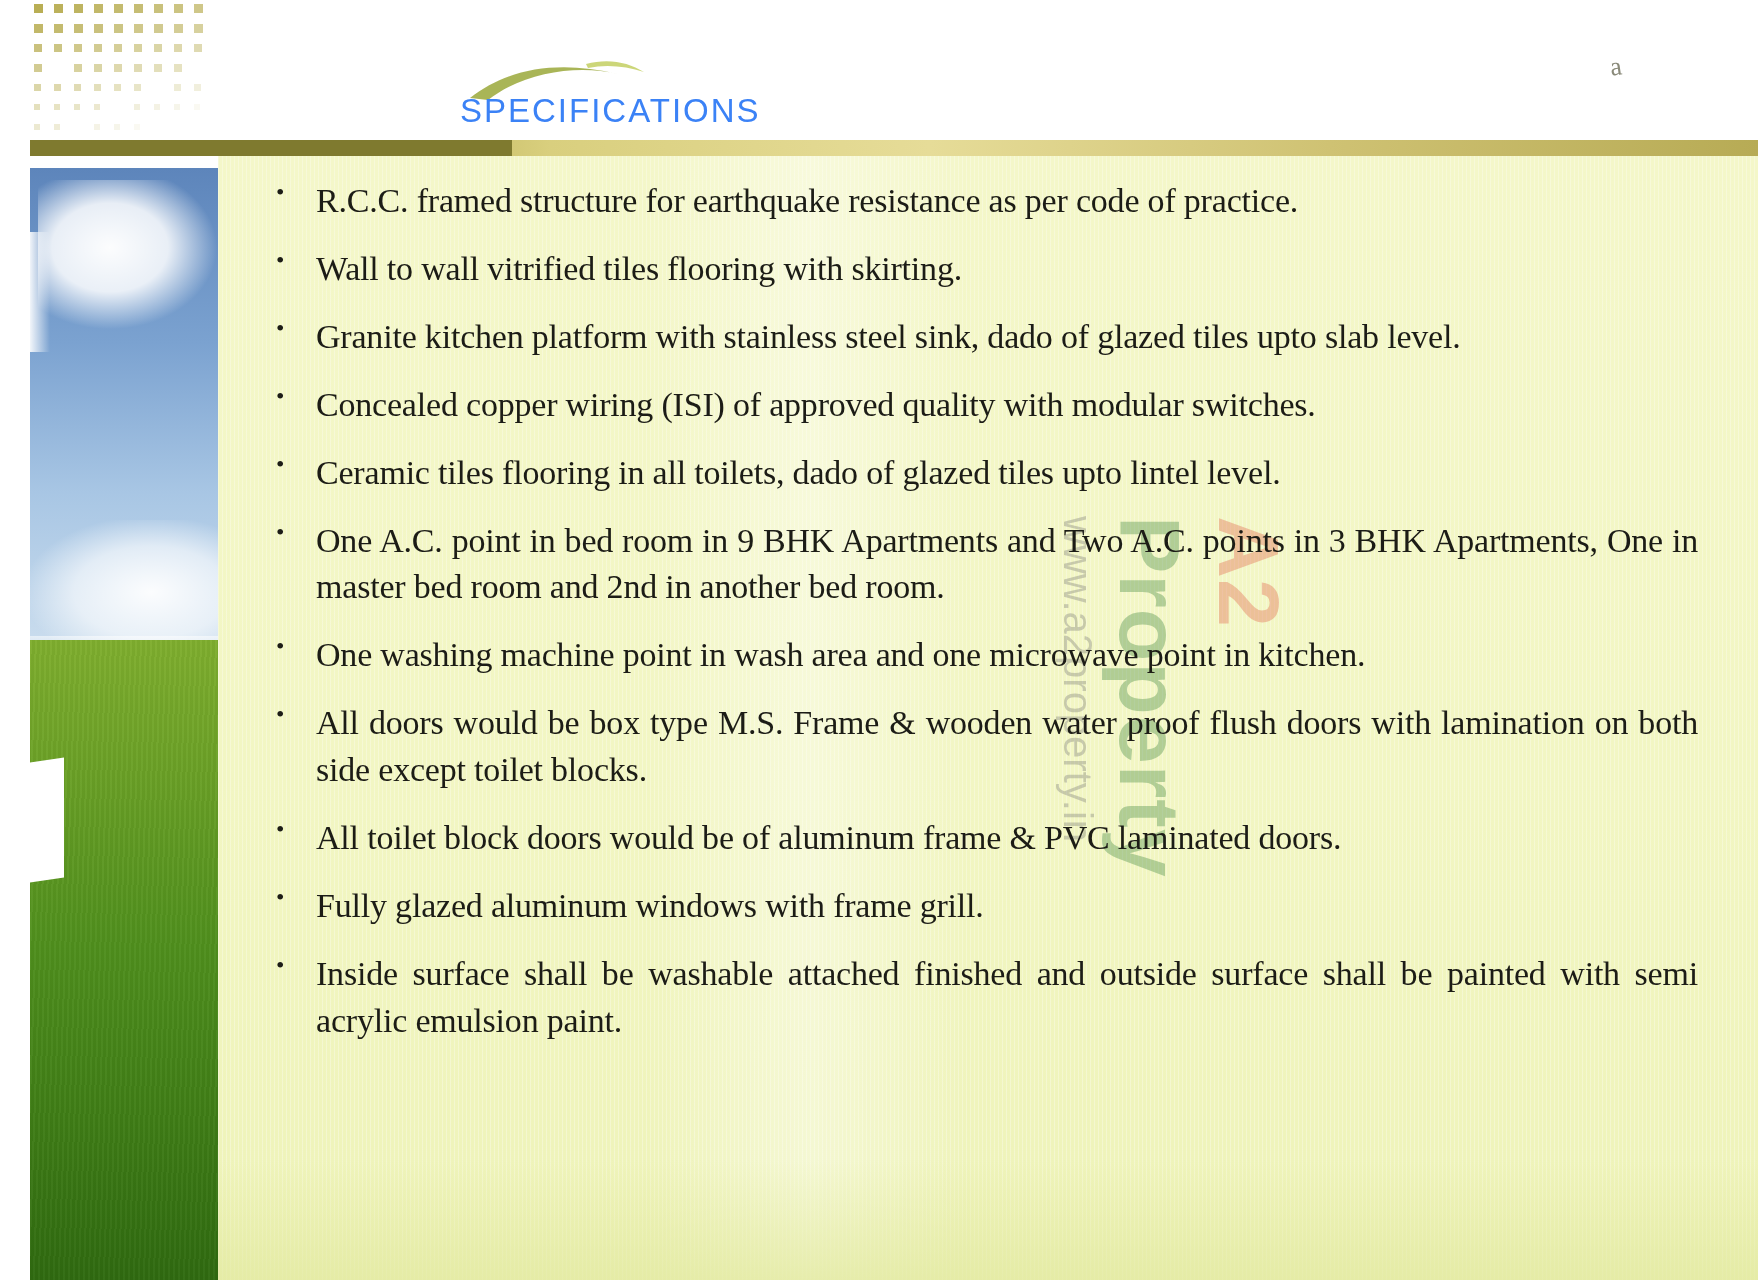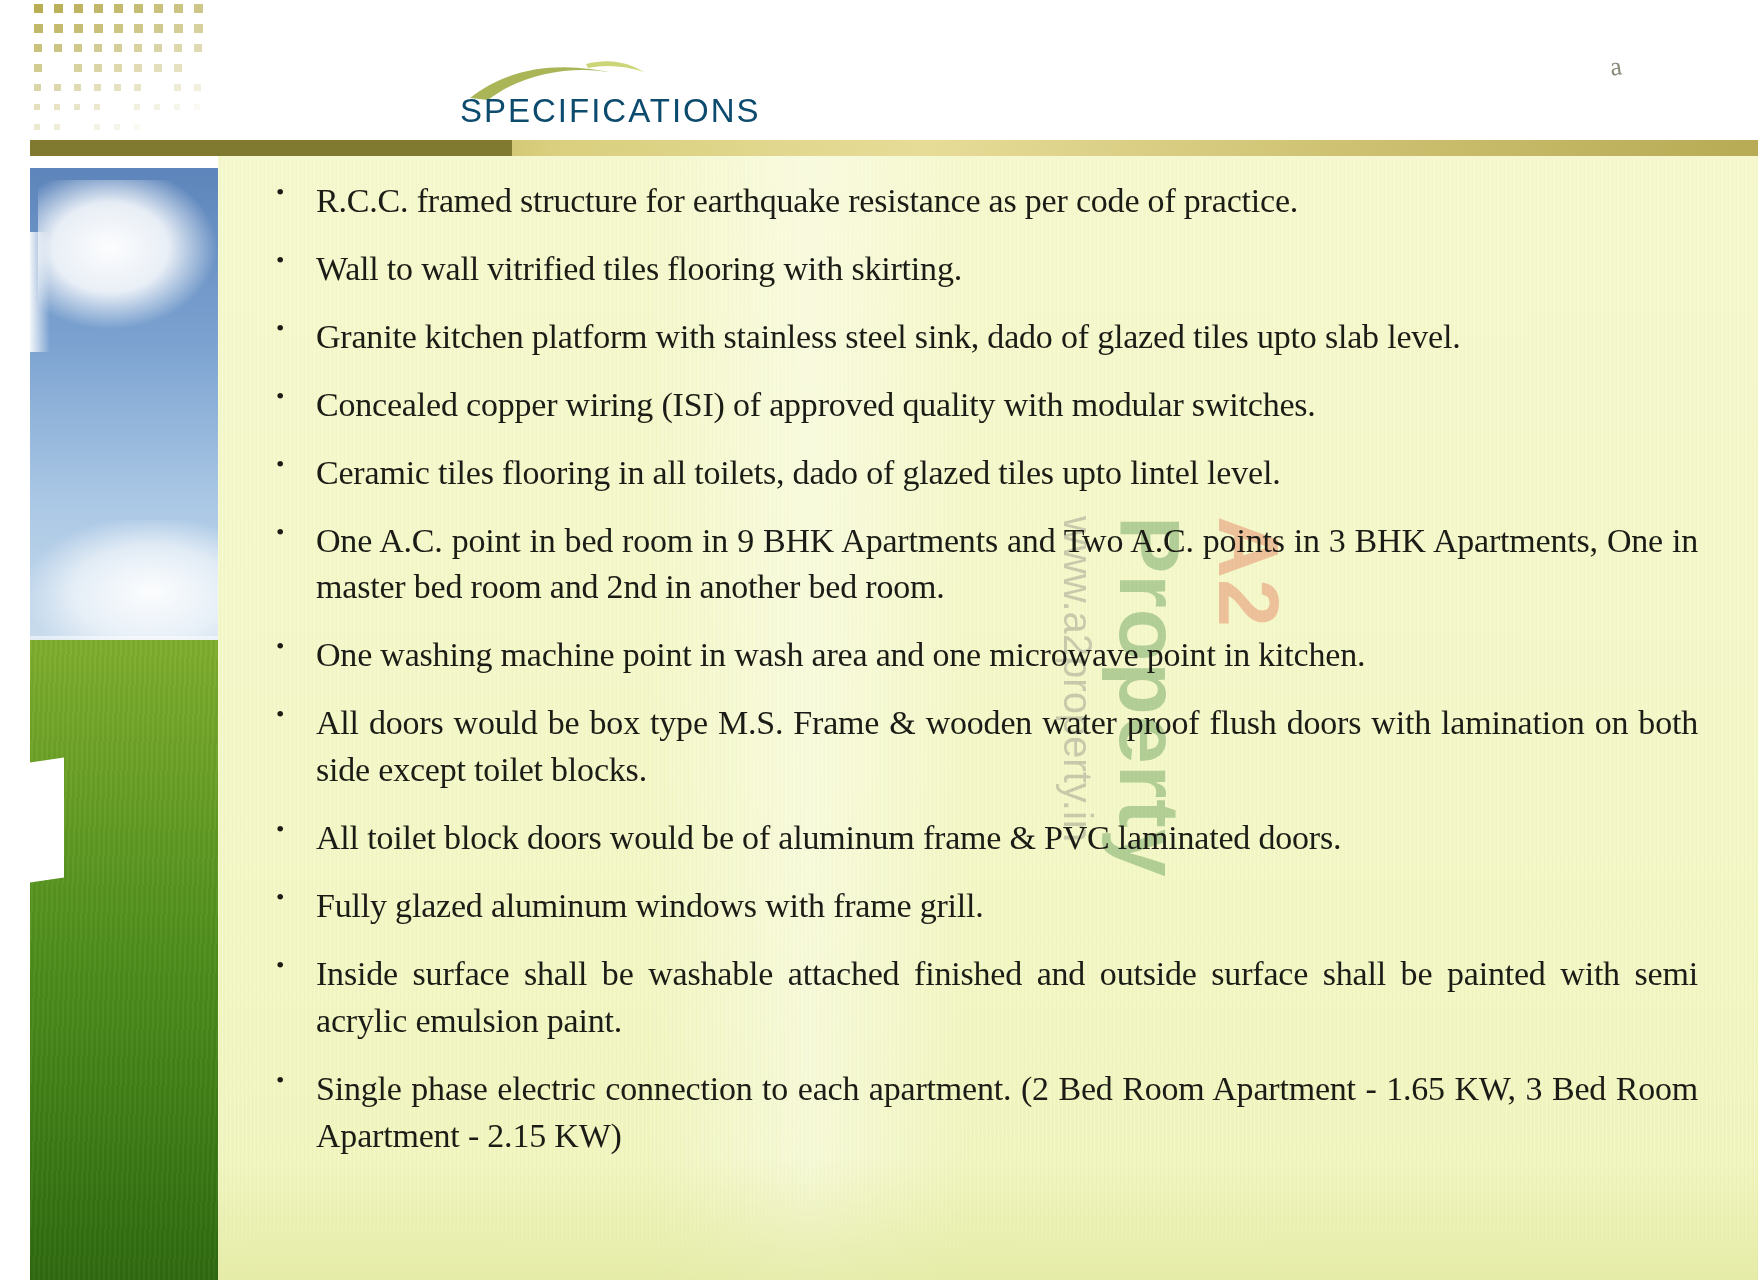--- a/index.html
+++ b/index.html
@@ -114,21 +114,21 @@
     overflow: hidden;
     pointer-events: none;
   }
   .page-title {
     position: absolute;
     left: 242px;
     top: 92px;
     font-family: "Liberation Sans", sans-serif;
     font-size: 33px;
     letter-spacing: 2px;
-    color: #0c4a6e;
+    color: #3b82f6;
     font-weight: 400;
   }
   .pencil-mark {
     position: absolute;
     left: 1392px; top: 52px;
     font-family: "Liberation Serif", serif;
     font-size: 26px;
     color: #8a8a7a;
     transform: rotate(-8deg);
   }
@@ -328,19 +328,18 @@
       <li>Wall to wall vitrified tiles flooring with skirting.</li>
       <li>Granite kitchen platform with stainless steel sink, dado of glazed tiles upto slab level.</li>
       <li>Concealed copper wiring (ISI) of approved quality with modular switches.</li>
       <li>Ceramic tiles flooring in all toilets, dado of glazed tiles upto lintel level.</li>
       <li class="justify">One A.C. point in bed room in 9 BHK Apartments and Two A.C. points in 3 BHK Apartments, One in master bed room and 2nd in another bed room.</li>
       <li>One washing machine point in wash area and one microwave point in kitchen.</li>
       <li class="justify">All doors would be box type M.S. Frame &amp; wooden water proof flush doors with lamination on both side except toilet blocks.</li>
       <li>All toilet block doors would be of aluminum frame &amp; PVC laminated doors.</li>
       <li>Fully glazed aluminum windows with frame grill.</li>
       <li class="justify">Inside surface shall be washable attached finished and outside surface shall be painted with semi acrylic emulsion paint.</li>
-      <li class="justify">Single phase electric connection to each apartment. (2 Bed Room Apartment - 1.65 KW, 3 Bed Room Apartment - 2.15 KW)</li>
     </ul>
 
     <div class="content-bottom-fade"></div>
   </div>
 
 </div>
 
 </body></html>

